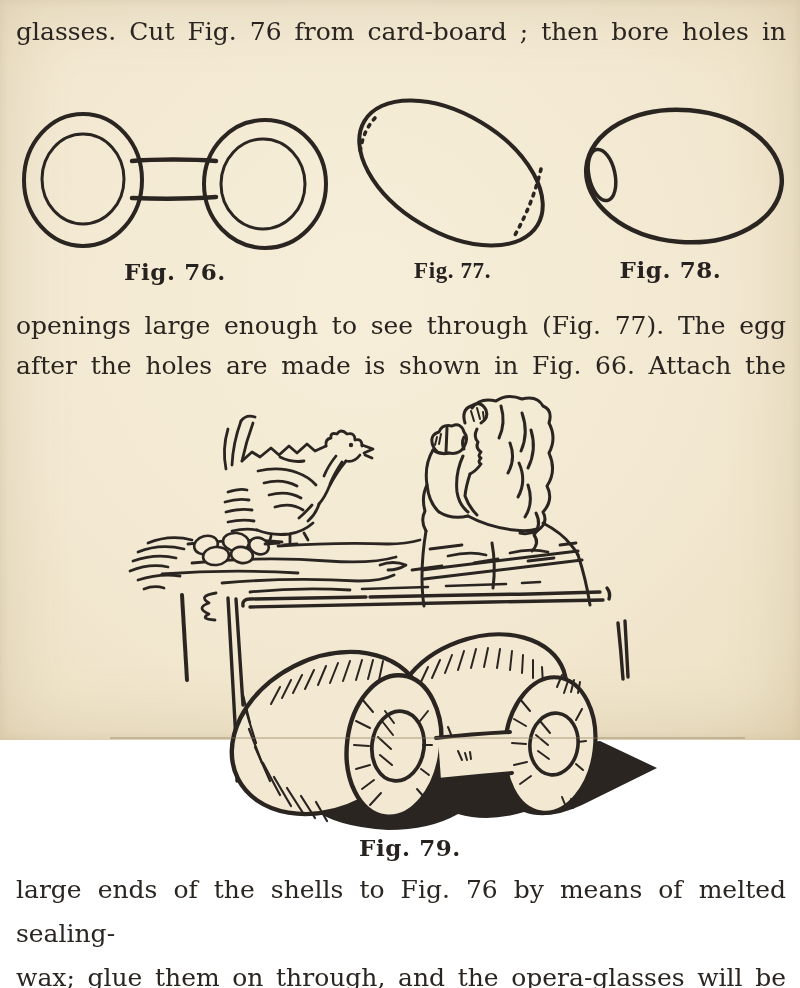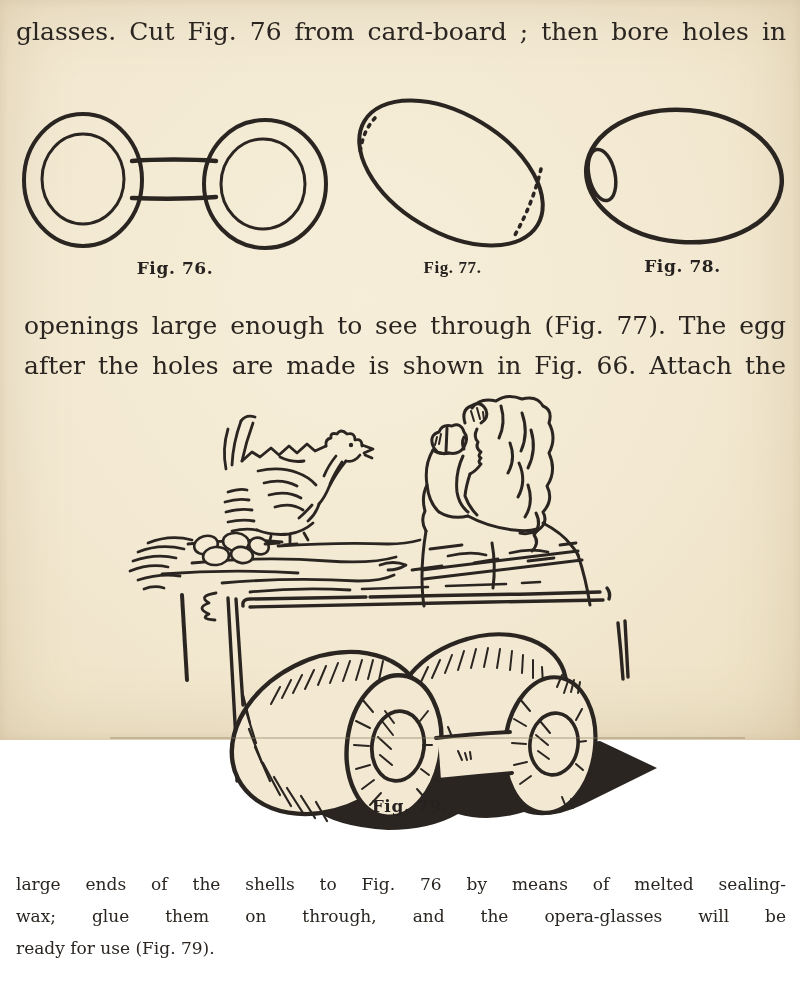--- a/index.html
+++ b/index.html
@@ -6,22 +6,22 @@
   body{width:800px;height:988px;overflow:hidden;
        font-family:"DejaVu Serif","Liberation Serif",serif;}
   .page{position:relative;width:800px;height:740px;
         background:radial-gradient(ellipse at 45% 40%, #f6eed9 0%, #f3e9d2 55%, #eee2c6 88%, #e9dcbd 100%);
         box-shadow:inset 0 0 70px rgba(150,125,80,0.22), inset 0 0 10px rgba(150,125,80,0.12);
         color:#2a2520;}
   .para{position:absolute;left:16px;right:14px;}
   .tline{font-size:25px;line-height:40px;text-align:justify;text-align-last:justify;
          white-space:normal;color:#2a2520;}
   .tline.short{text-align:left;text-align-last:left;}
-  .p3 .tline{font-size:17px;line-height:32px;}
-  .caption{position:absolute;text-align:center;font-weight:700;font-size:17px;
+  .p3 .tline{font-size:25px;line-height:44px;}
+  .caption{position:absolute;text-align:center;font-weight:700;font-size:23px;
            letter-spacing:0.6px;color:#262220;}
   svg{position:absolute;overflow:visible;}
   .botline{position:absolute;left:110px;right:55px;bottom:1px;height:2px;
            background:rgba(138,122,92,0.35);}
 </style>
 </head>
 <body>
 
 <div class="page">
 
@@ -43,23 +43,23 @@
     <ellipse cx="106" cy="78" rx="101" ry="59" transform="rotate(31 106 78)" stroke-width="4"></ellipse>
     <path d="M30,23 Q17,37 15,59" stroke-width="3.6" stroke-dasharray="2.5 6"></path>
     <path d="M196,74 Q188,108 170,140" stroke-width="3.6" stroke-dasharray="2.5 6"></path>
   </svg>
   <div class="caption" style="left:345px;width:215px;top:258px;font-family:Liberation Serif, serif;">Fig. 77.</div>
 
   <svg style="left:580px;top:95px;" width="205" height="162" viewBox="0 0 205 162" stroke="#2a2521" fill="none" stroke-linecap="round">
     <ellipse cx="104" cy="81" rx="98" ry="66" transform="rotate(5 104 81)" stroke-width="4.5"></ellipse>
     <ellipse cx="22" cy="80" rx="13" ry="26" transform="rotate(-12 22 80)" stroke-width="3.5"></ellipse>
   </svg>
-  <div class="caption" style="left:580px;width:205px;top:256px;">Fig. 78.</div>
-
-  <div class="para" style="top:306px;margin-left:8px;">
+  <div class="caption" style="left:568px;width:205px;top:256px;">Fig. 78.</div>
+
+  <div class="para" style="top:306px;">
     <div class="tline">openings large enough to see through (Fig. 77). The egg</div>
     <div class="tline">after the holes are made is shown in Fig. 66. Attach the</div>
   </div>
 
   <svg style="left:130px;top:393px;" width="560" height="450" viewBox="0 0 560 450" stroke="#2a2521" fill="none" stroke-linecap="round" stroke-linejoin="round">
 
     <g stroke-width="2.8">
       <path d="M18,150 Q40,141 62,147"></path>
         <path d="M8,159 Q30,150 54,156"></path>
       <path d="M3,168 Q26,160 46,165"></path>
@@ -265,21 +265,21 @@
       <path d="M308,344 L378,339 L381,381 L311,387 Z" fill="#f3e9d2" stroke="none"></path>
       <path d="M306,345 Q340,341 380,339" stroke-width="4"></path>
       <path d="M308,387 Q344,383 382,380" stroke-width="4"></path>
       <g stroke-width="2">
         <path d="M328,358 L332,367"></path>
           <path d="M335,360 L337,367"></path>
           <path d="M340,359 L341,366"></path>
       </g>
     </g>
   </svg>
-  <div class="caption" style="left:130px;width:560px;top:796px;">Fig. 79.</div>
+  <div class="caption" style="left:130px;width:560px;top:834px;">Fig. 79.</div>
 
   <div class="para p3" style="top:868px;">
     <div class="tline">large ends of the shells to Fig. 76 by means of melted sealing-</div>
     <div class="tline">wax; glue them on through, and the opera-glasses will be</div>
     <div class="tline short">ready for use (Fig. 79).</div>
   </div>
 
   <div class="botline"></div>
 </div>
 

